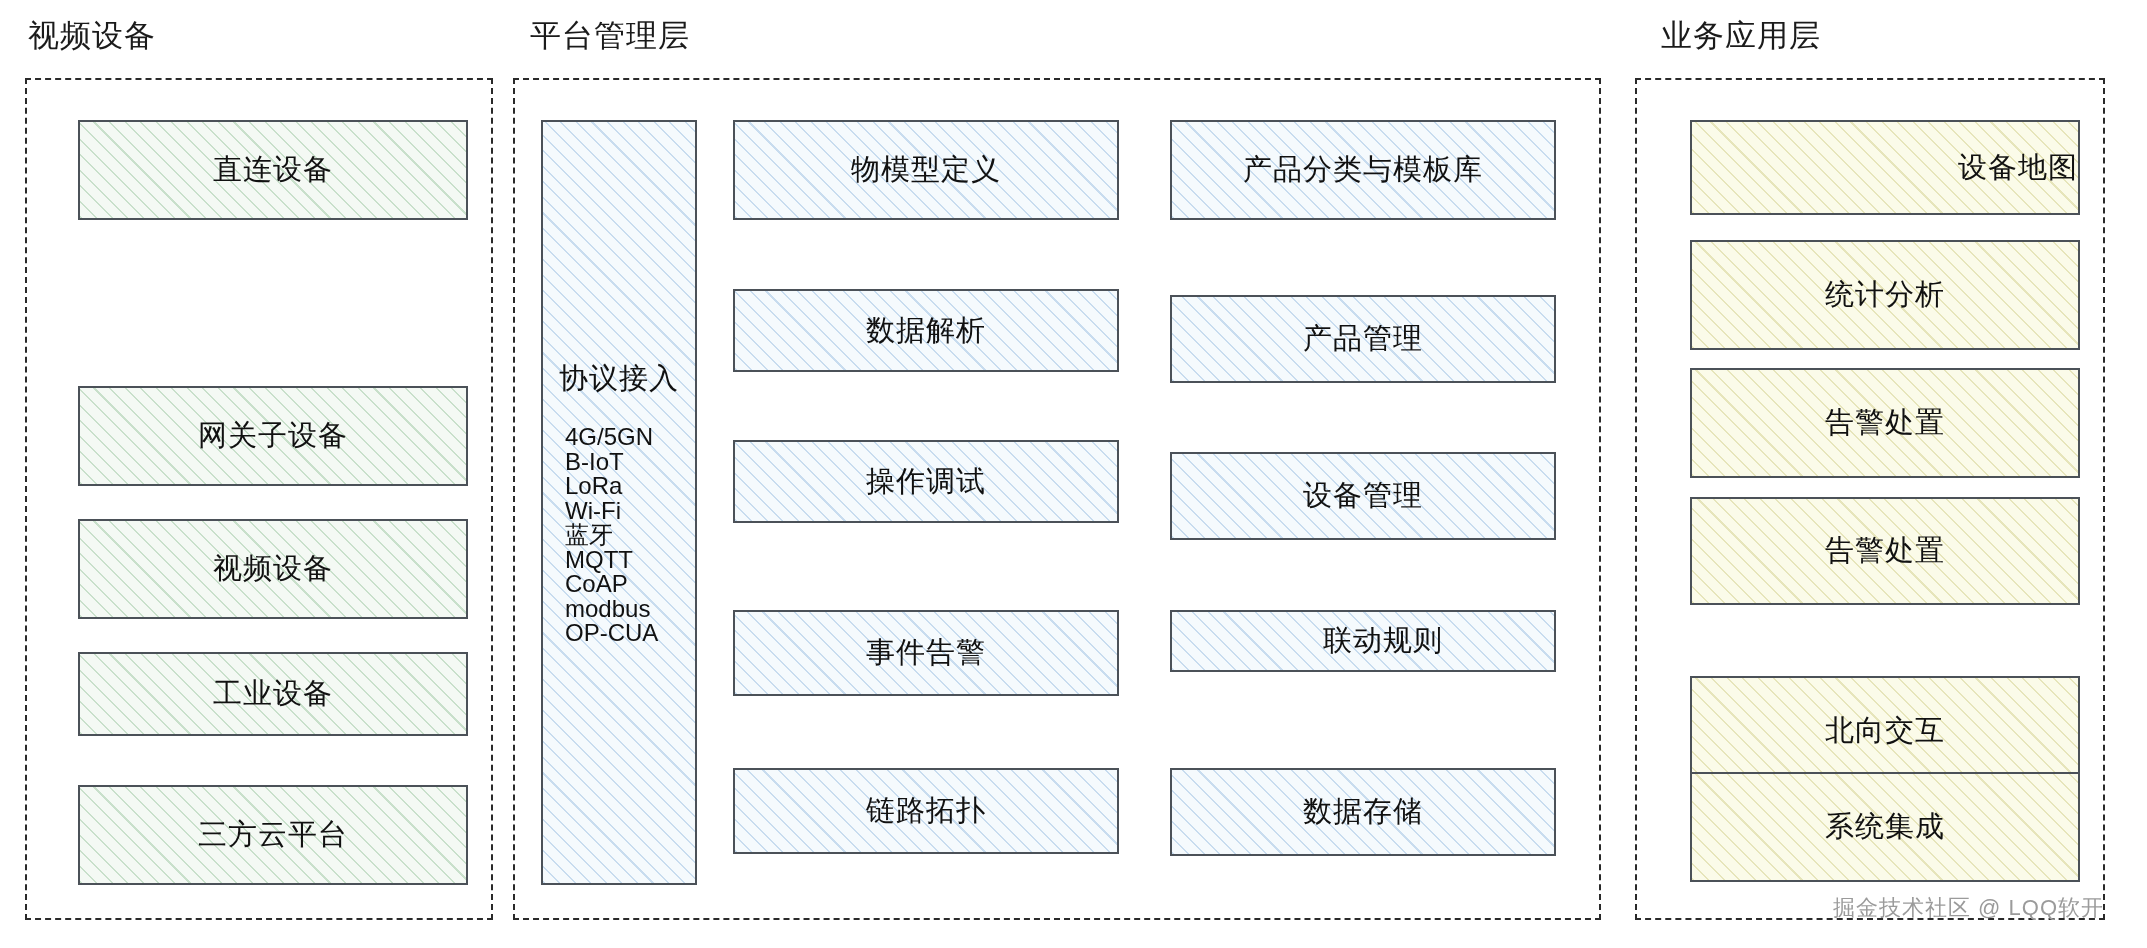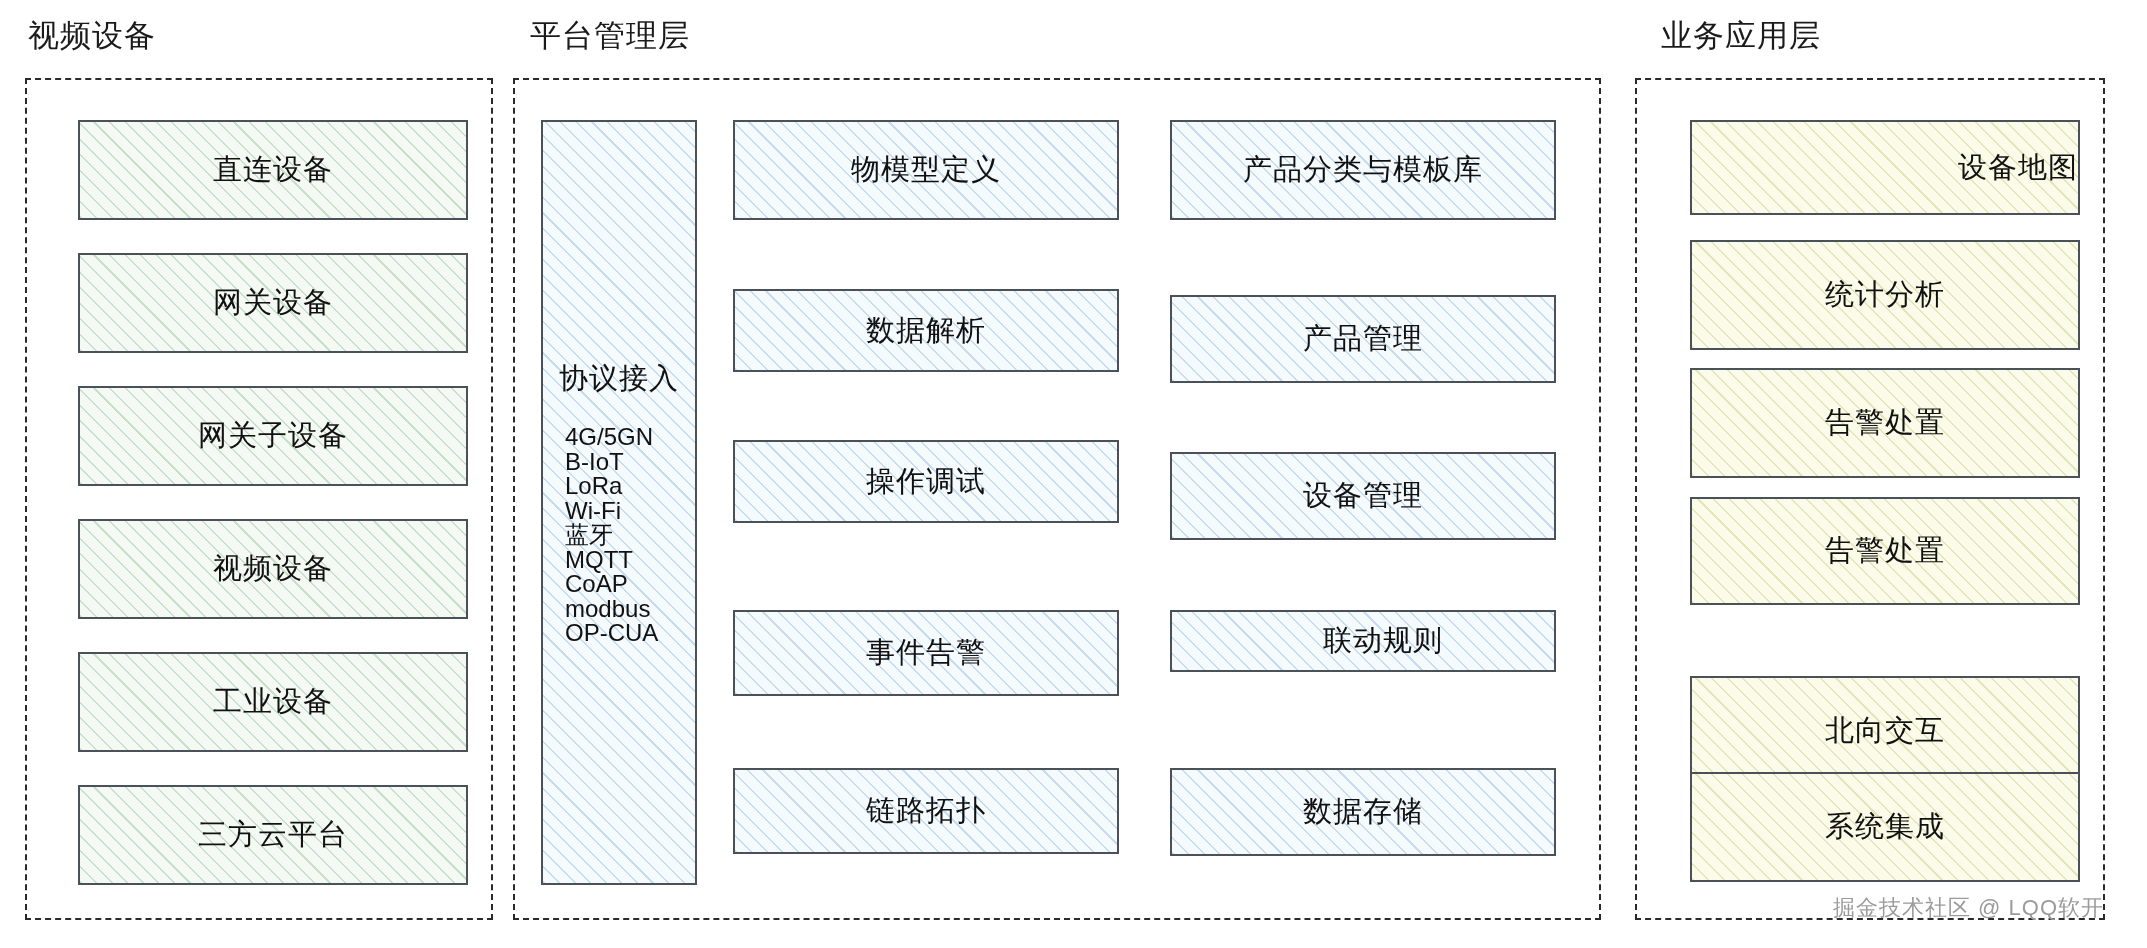--- a/index.html
+++ b/index.html
@@ -144,30 +144,27 @@
 
 <div class="canvas">
 
   <div class="layer-title" style="left:28px; top:20px;">视频设备</div>
 
   <div class="layer-box" style="left:25px; top:78px; width:468px; height:842px;"></div>
 
   <div class="node green" style="left:78px; top:120px; width:390px; height:100px;">
     <span>直连设备</span>
   </div>
-  <div class="node green" style="left:78px; top:253px; width:390px; height:100px;">
-    <span>网关设备</span>
-  </div>
   <div class="node green" style="left:78px; top:386px; width:390px; height:100px;">
     <span>网关子设备</span>
   </div>
   <div class="node green" style="left:78px; top:519px; width:390px; height:100px;">
     <span>视频设备</span>
   </div>
-  <div class="node green" style="left:78px; top:652px; width:390px; height:100px;">
+  <div class="node green" style="left:78px; top:652px; width:390px; height:84px;">
     <span>工业设备</span>
   </div>
   <div class="node green" style="left:78px; top:785px; width:390px; height:100px;">
     <span>三方云平台</span>
   </div>
 
   <div class="layer-title" style="left:530px; top:20px;">平台管理层</div>
 
   <div class="layer-box" style="left:513px; top:78px; width:1088px; height:842px;"></div>
 

